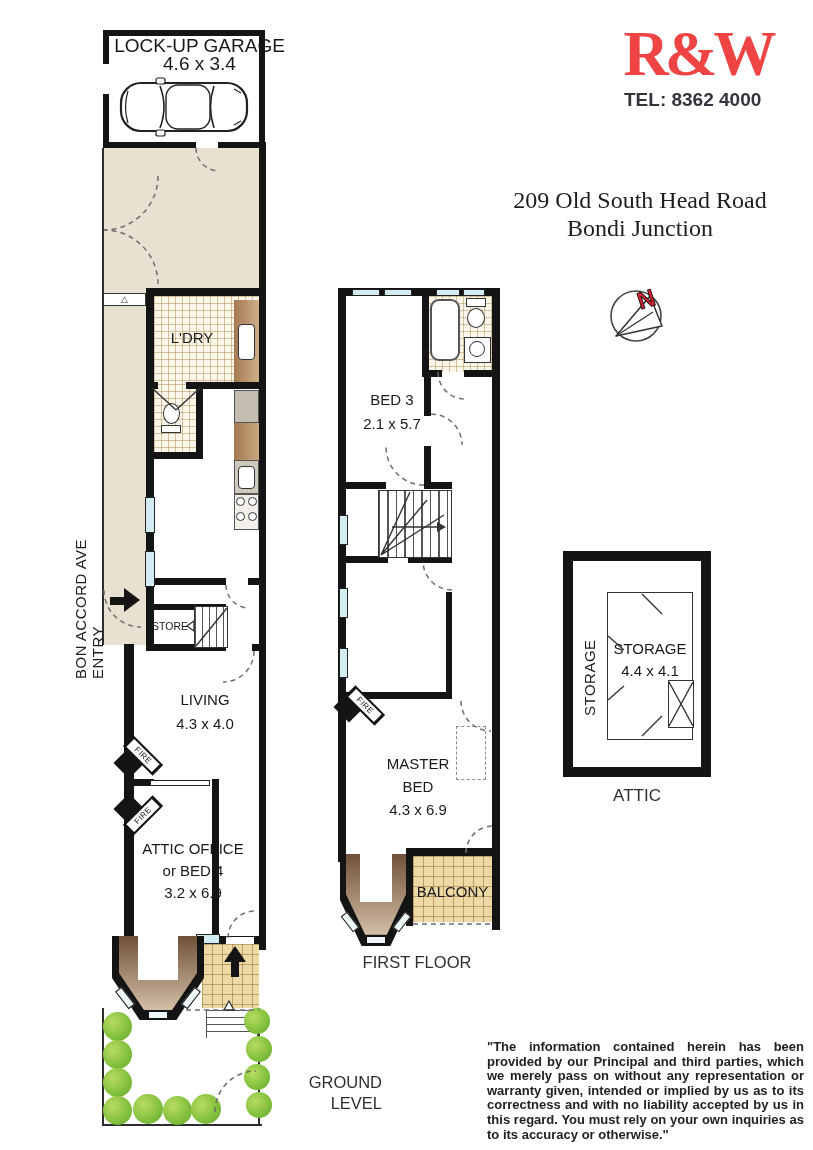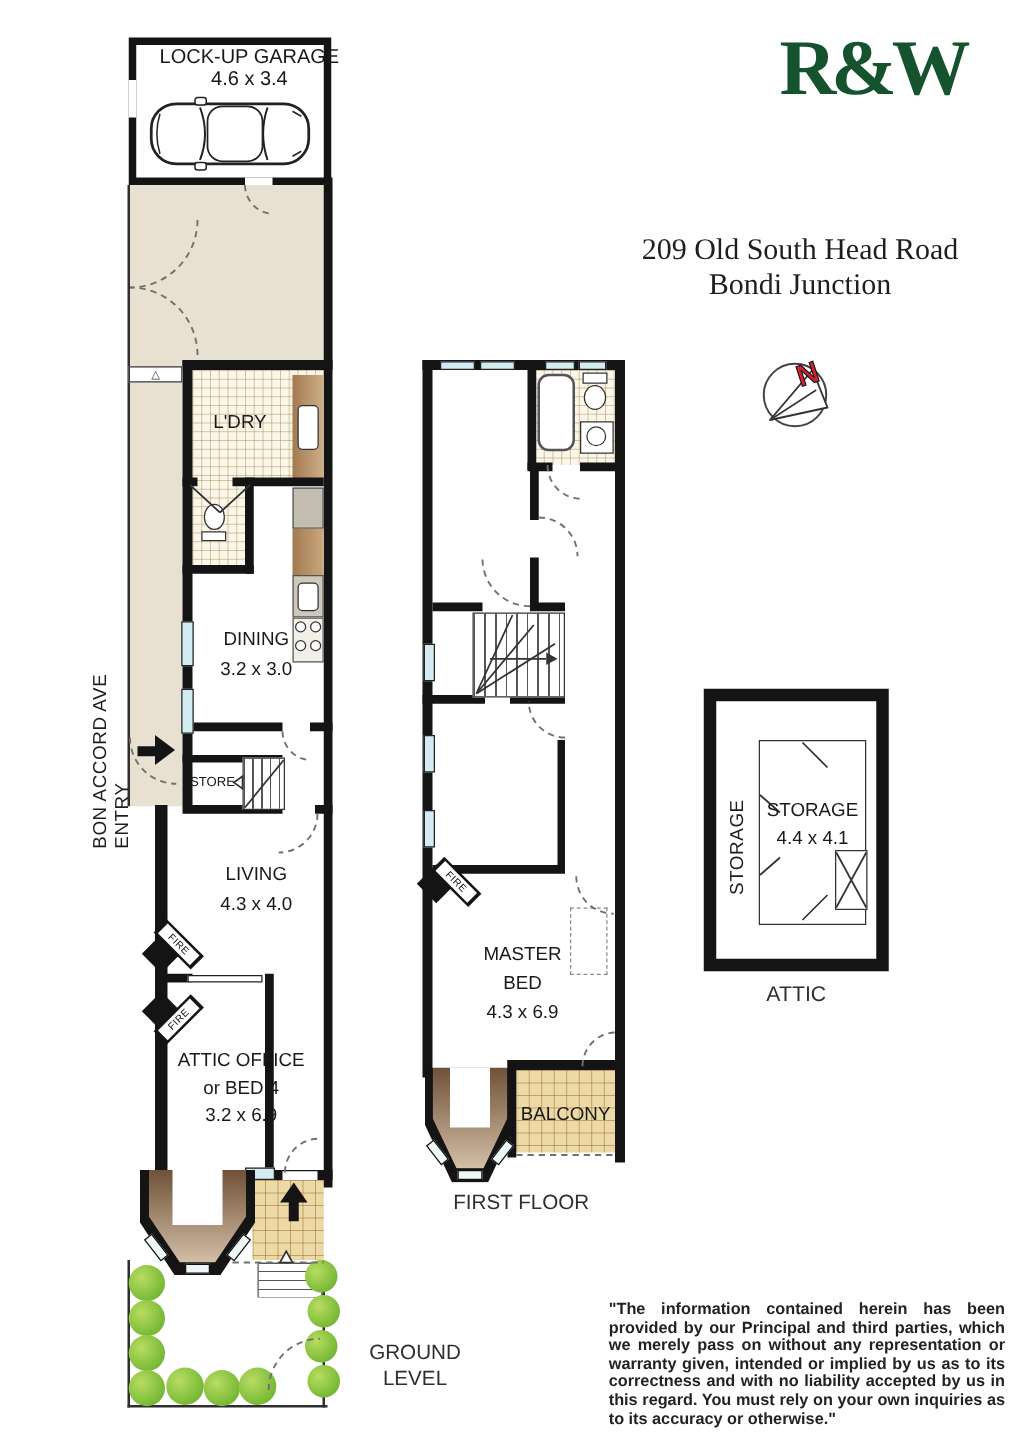--- a/index.html
+++ b/index.html
@@ -35,21 +35,21 @@
   .bay .blk{position:absolute;inset:0;background:#141414;
     clip-path:polygon(0 0,100% 0,100% 50%,70% 100%,30% 100%,0 50%);}
   .bay .brn{position:absolute;background:linear-gradient(180deg,#6f5138,#d8c3ab);
     clip-path:polygon(0 0,100% 0,100% 48%,68% 96%,32% 96%,0 48%);}
   .bay .ntc{position:absolute;background:#fff;}
   .pane{position:absolute;background:#eef7f8;border:1.2px solid #111;z-index:5;}
   .vlabel{position:absolute;writing-mode:vertical-rl;transform:rotate(180deg);
     color:#1d1d1d;z-index:7;letter-spacing:.5px;}
   .logo{position:absolute;left:598px;top:22px;width:200px;text-align:center;z-index:7;}
   .logo .rw{font-family:"Liberation Serif",serif;font-weight:bold;font-size:63px;
-    letter-spacing:-4px;color:#14532d;line-height:64px;}
+    letter-spacing:-4px;color:#ef4444;line-height:64px;}
   .logo .office{font-family:"Liberation Serif",serif;font-size:30px;color:#c6293a;line-height:33px;}
   .logo .tel{font-size:19px;font-weight:bold;color:#34343c;text-align:left;padding-left:26px;
     margin-top:3px;line-height:22px;}
   .addr{position:absolute;left:480px;top:186px;width:320px;text-align:center;z-index:7;
     font-family:"Liberation Serif",serif;font-size:24px;color:#1e1e1e;line-height:28px;}
   .disc{position:absolute;left:487px;top:1040px;width:317px;z-index:7;font-size:13px;
     font-weight:bold;color:#222;text-align:justify;line-height:14.6px;}
   .levlbl{color:#2f2f2f;font-size:16.5px;line-height:21px;}
   svg.overlay{position:absolute;left:0;top:0;z-index:6;pointer-events:none;}
   .arrR{position:absolute;z-index:5;}
@@ -65,37 +65,38 @@
   .gatemark{position:absolute;background:#fff;border:1px solid #333;z-index:4;text-align:center;
     font-size:9px;line-height:11px;color:#333;}
 </style>
 </head>
 <body>
 
 <div id="page">
 
   <div class="logo">
     <div class="rw">R&amp;W</div>
+    <div class="tel">TEL: 8362 4000</div>
   </div>
 
   <div class="addr">
     <span>209 Old South Head Road</span><br>
     <span>Bondi Junction</span>
   </div>
 
   <svg style="position:absolute;left:606px;top:282px;z-index:7" width="64" height="64">
     <circle cx="30" cy="34" r="25" fill="#fff" stroke="#444" stroke-width="1.6"></circle>
     <polygon points="10,54 44,14 56,44" fill="#fff" stroke="#333" stroke-width="1.5" stroke-linejoin="round"></polygon>
     <path d="M10,54 L47,30" stroke="#333" stroke-width="1.2" fill="none"></path>
     <text x="31" y="26" font-family="Liberation Sans, sans-serif" font-size="24" font-weight="bold" fill="#d6202f" stroke="#111" stroke-width="0.9" transform="rotate(-18 38 16)">N</text>
   </svg>
 
   <div style="position:absolute;left:103px;top:30px;width:162px;height:118px;border:6px solid #141414;background:#fff;z-index:2"></div>
   <div class="gap" style="left:103px;top:64px;width:6px;height:30px"></div>
-  <div class="lbl" style="left:109px;top:37px;width:181px;font-size:16px;line-height:18px">
+  <div class="lbl" style="left:109px;top:37px;width:181px;font-size:19px;line-height:18px">
     <span>LOCK-UP GARAGE</span>
     <span>4.6 x 3.4</span>
   </div>
   <svg style="position:absolute;left:118px;top:76px;z-index:4" width="132" height="62" viewBox="0 0 132 62">
     <rect x="3" y="7" width="126" height="48" rx="20" fill="#fff" stroke="#222" stroke-width="2.2"></rect>
     <path d="M42,10 Q50,31 42,52" fill="none" stroke="#222" stroke-width="1.6"></path>
     <path d="M96,10 Q89,31 96,52" fill="none" stroke="#222" stroke-width="1.6"></path>
     <rect x="48" y="9" width="44" height="44" rx="12" fill="none" stroke="#222" stroke-width="1.4"></rect>
     <path d="M10,15 Q5,31 10,47" fill="none" stroke="#222" stroke-width="1.2"></path>
     <rect x="38" y="2" width="9" height="6" rx="2" fill="#fff" stroke="#222" stroke-width="1.2"></rect>
@@ -133,24 +134,20 @@
   <div style="position:absolute;left:234px;top:390px;width:25px;height:33px;background:#c4beb2;border:1px solid #555;z-index:3"></div>
   <div style="position:absolute;left:234px;top:423px;width:25px;height:37px;background:linear-gradient(90deg,#a47950,#c9a97e);z-index:3"></div>
   <div style="position:absolute;left:234px;top:460px;width:25px;height:34px;background:#cfc9bd;border:1px solid #555;z-index:3"></div>
   <div class="fixture" style="left:238px;top:466px;width:17px;height:23px;border-radius:4px"></div>
   <div style="position:absolute;left:234px;top:494px;width:25px;height:36px;background:#f2efe8;border:1px solid #555;z-index:3"></div>
   <div class="burner" style="left:236px;top:497px"></div>
   <div class="burner" style="left:248px;top:497px"></div>
   <div class="burner" style="left:236px;top:512px"></div>
   <div class="burner" style="left:248px;top:512px"></div>
 
-  <div class="lbl" style="left:146px;top:500px;width:118px;line-height:24px">
-    <span>DINING</span>
-    <span>3.2 x 3.0</span>
-  </div>
   <div class="win" style="left:145px;top:497px;width:10px;height:36px"></div>
   <div class="win" style="left:145px;top:551px;width:10px;height:36px"></div>
   <div class="w" style="left:146px;top:578px;width:80px;height:7px"></div>
   <div class="w" style="left:248px;top:578px;width:18px;height:7px"></div>
   <div class="arrR" style="left:110px;top:588px;width:32px;height:24px">
     <div class="stem" style="top:9px"></div>
       <div class="head"></div>
   </div>
   <div class="w" style="left:146px;top:604px;width:80px;height:6px"></div>
   <div class="lbl" style="left:147px;top:620px;width:46px;font-size:10.5px;line-height:12px">
@@ -204,21 +201,21 @@
   <div class="bush" style="left:103px;top:1068px;width:29px;height:29px"></div>
   <div class="bush" style="left:103px;top:1096px;width:29px;height:29px"></div>
   <div class="bush" style="left:133px;top:1094px;width:30px;height:30px"></div>
   <div class="bush" style="left:163px;top:1096px;width:29px;height:29px"></div>
   <div class="bush" style="left:191px;top:1094px;width:30px;height:30px"></div>
   <div class="bush" style="left:244px;top:1008px;width:26px;height:26px"></div>
   <div class="bush" style="left:246px;top:1036px;width:26px;height:26px"></div>
   <div class="bush" style="left:244px;top:1064px;width:26px;height:26px"></div>
   <div class="bush" style="left:246px;top:1092px;width:26px;height:26px"></div>
 
-  <div class="lbl levlbl" style="left:282px;top:1072px;width:100px;text-align:center">
+  <div class="lbl levlbl" style="left:282px;top:1072px;width:100px;text-align:right">
     <span>GROUND</span>
     <span>LEVEL</span>
   </div>
 
   <div class="vlabel" style="left:72px;top:494px;height:185px;font-size:15px">BON ACCORD AVE ENTRY</div>
 
   <div class="w" style="left:338px;top:288px;width:162px;height:8px"></div>
   <div class="w" style="left:338px;top:288px;width:8px;height:574px"></div>
   <div class="w" style="left:492px;top:288px;width:8px;height:642px"></div>
   <div class="win" style="left:352px;top:289px;width:28px;height:7px"></div>
@@ -232,20 +229,24 @@
   <div class="tile-bath" style="left:428px;top:296px;width:64px;height:76px"></div>
   <div class="w" style="left:422px;top:296px;width:7px;height:80px"></div>
   <div class="w" style="left:422px;top:370px;width:20px;height:7px"></div>
   <div class="w" style="left:464px;top:370px;width:36px;height:7px"></div>
   <div class="fixture" style="left:430px;top:299px;width:30px;height:62px;border:2px solid #555;border-radius:9px"></div>
   <div class="fixture" style="left:466px;top:298px;width:20px;height:9px"></div>
   <div class="fixture" style="left:467px;top:308px;width:18px;height:20px;border-radius:50%"></div>
   <div class="fixture" style="left:464px;top:337px;width:27px;height:26px"></div>
   <div class="fixture" style="left:469px;top:341px;width:16px;height:16px;border-radius:50%;border-width:1.3px"></div>
 
+  <div class="lbl" style="left:344px;top:388px;width:96px;line-height:24px">
+    <span>BED 3</span>
+    <span>2.1 x 5.7</span>
+  </div>
   <div class="w" style="left:424px;top:376px;width:7px;height:40px"></div>
   <div class="w" style="left:424px;top:446px;width:7px;height:42px"></div>
   <div class="w" style="left:346px;top:482px;width:40px;height:7px"></div>
   <div class="w" style="left:424px;top:482px;width:28px;height:7px"></div>
 
   <div class="stairs" style="left:378px;top:490px;width:74px;height:68px"></div>
   <div class="w" style="left:338px;top:556px;width:50px;height:7px"></div>
   <div class="w" style="left:408px;top:556px;width:44px;height:7px"></div>
 
   <div class="w" style="left:446px;top:592px;width:6px;height:104px"></div>

